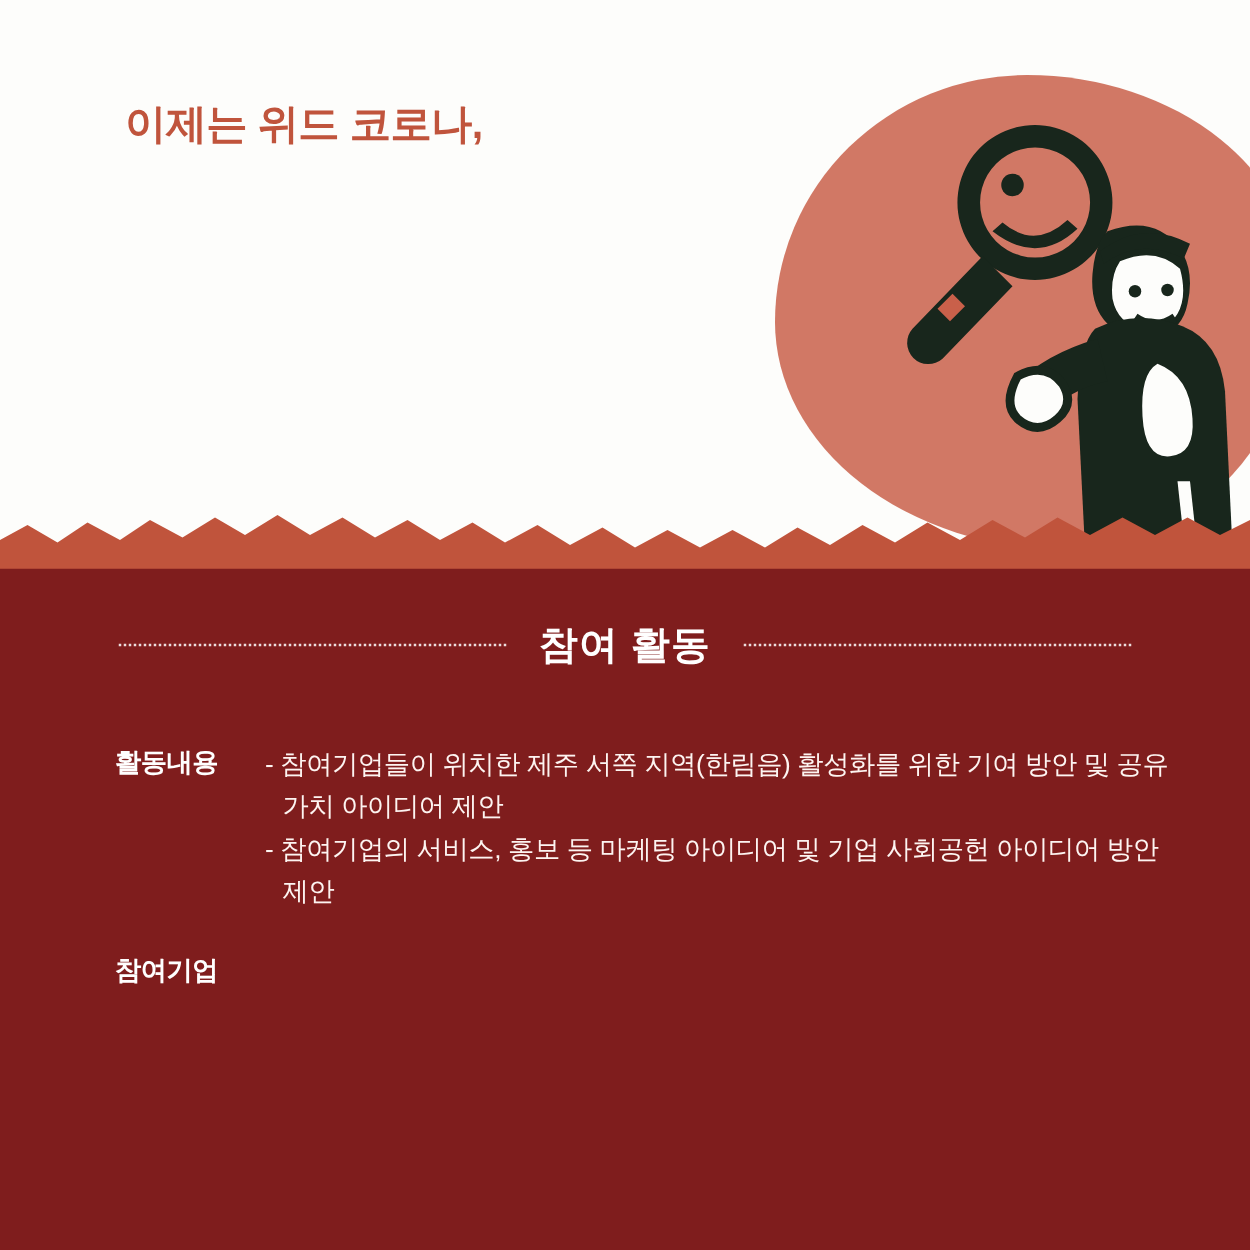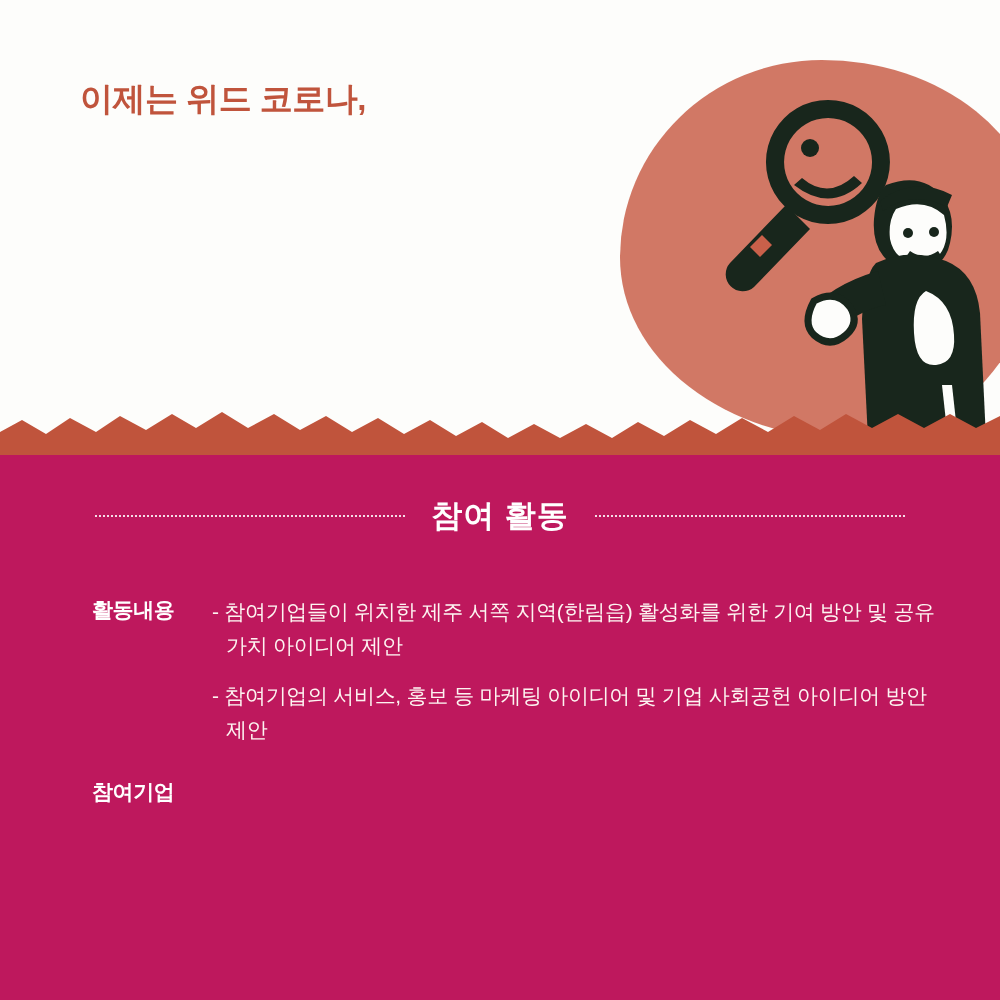--- a/index.html
+++ b/index.html
@@ -45,21 +45,21 @@
   .illus {
     position: absolute;
     right: 10px;
     top: 85px;
     width: 300px;
     height: 355px;
   }
 
   .headline {
     position: absolute;
-    left: 80px;
+    left: 100px;
     top: 72px;
     width: 640px;
   }
   .headline .line {
     font-size: 33px;
     font-weight: bold;
     color: #c0543c;
     letter-spacing: -0.5px;
     line-height: 1.62;
     white-space: nowrap;
@@ -92,21 +92,21 @@
     height: 70px;
   }
 
   
   .bottom {
     position: absolute;
     left: 0;
     top: 455px;
     width: 1000px;
     height: 545px;
-    background: #be185d;
+    background: #7f1d1d;
   }
 
   .section-title-wrap {
     position: absolute;
     left: 0;
     top: 40px;
     width: 1000px;
     display: flex;
     align-items: center;
     justify-content: center;
@@ -149,21 +149,20 @@
     font-size: 21px;
     color: #fdf4f1;
     line-height: 1.62;
     letter-spacing: -0.3px;
   }
   .row-value .strong {
     font-weight: bold;
     color: #ffffff;
   }
   .bullet {
-    margin-bottom: 16px;
     text-indent: -14px;
     padding-left: 14px;
   }
   .bullet:last-child { margin-bottom: 0; }
 </style>
 </head>
 <body>
 
 <div class="poster">
 

